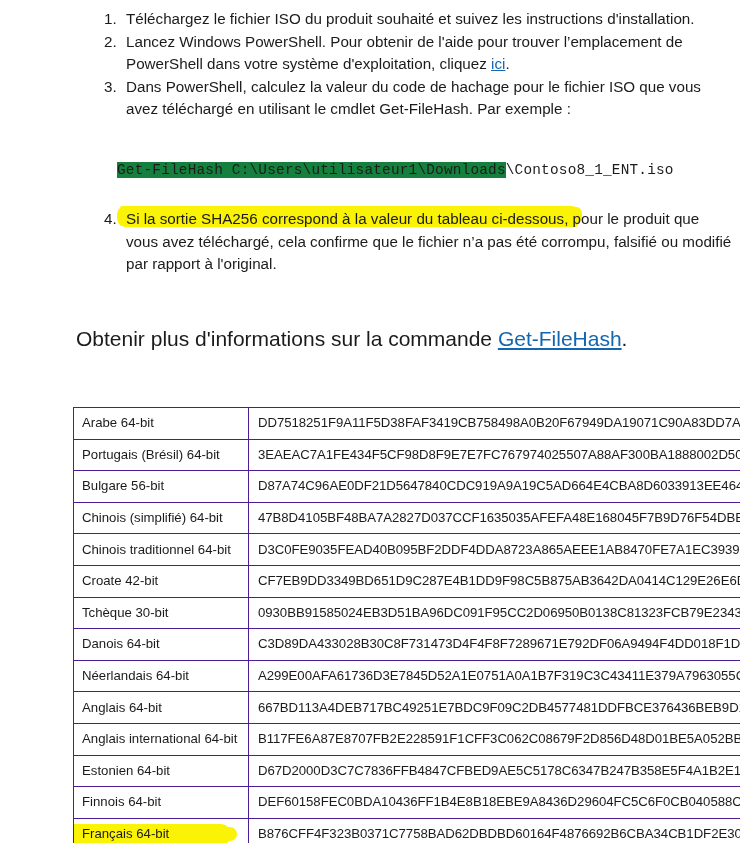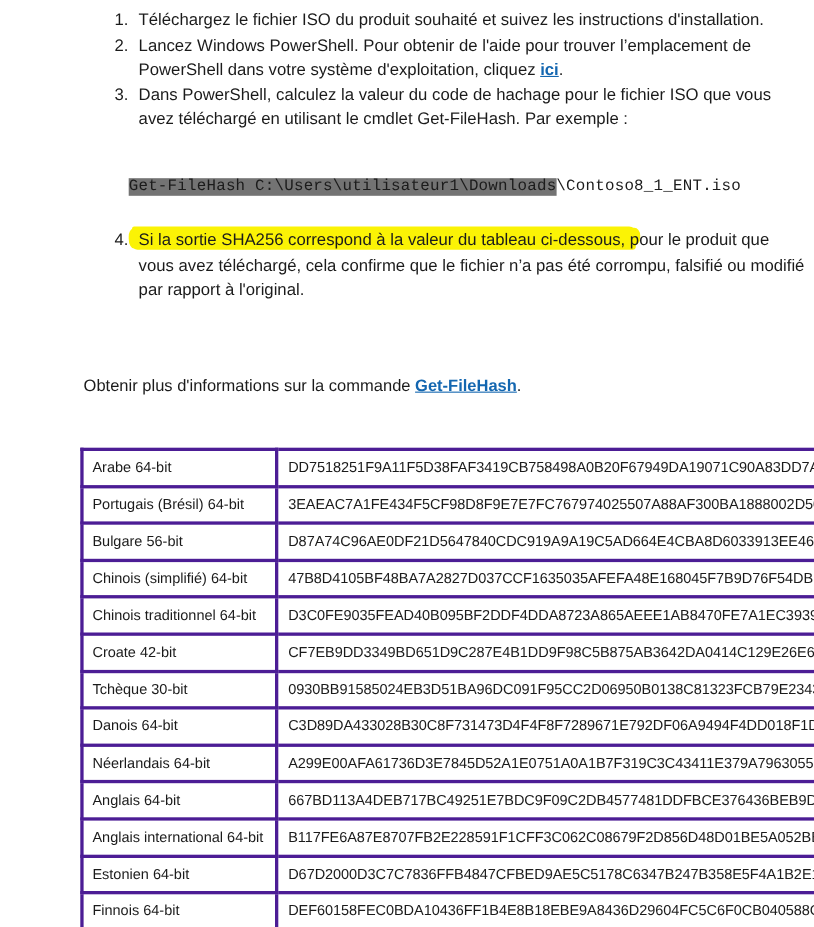--- a/index.html
+++ b/index.html
@@ -40,37 +40,37 @@
     font-size: 15.2px;
     line-height: 22.5px;
   }
   .li-body {
     flex: 1 1 auto;
     font-size: 15.2px;
     line-height: 22.5px;
   }
   .lnk {
     color: #1366b0;
-    font-weight: bold;
+    font-weight: normal;
   }
 
   
   .codeblock {
     position: absolute;
     left: 117px;
     top: 160px;
     font-family: "Liberation Mono", "DejaVu Sans Mono", monospace;
     font-size: 14.4px;
     letter-spacing: 0.2px;
     line-height: 20px;
     white-space: nowrap;
     color: #1b1b1b;
   }
   .hl {
-    background: #737373;
+    background: #15803d;
   }
 
   
   .marker4 {
     position: absolute;
     left: 120px;
     top: 206px;
     width: 458px;
     height: 21px;
     background: #fbf305;
@@ -102,37 +102,36 @@
     left: 104px;
     top: 208px;
     width: 630px;
   }
 
   
   .moreinfo {
     position: absolute;
     left: 76px;
     top: 328px;
-    font-size: 15px;
+    font-size: 21px;
     line-height: 22px;
     color: #1b1b1b;
-    margin-top: 12px;
   }
 
   
   .hashtable {
     position: absolute;
     left: 73px;
     top: 407px;
     width: 648px;
     border-collapse: collapse;
     table-layout: fixed;
   }
   .hashtable td {
-    border: 3px solid #4c1d95;
+    border: 1px solid #4c1d95;
     height: 30.6px;
     padding: 0 0 0 8px;
     font-size: 13.2px;
     line-height: 16px;
     color: #1b1b1b;
     vertical-align: middle;
     overflow: hidden;
     white-space: nowrap;
   }
   .col-lang { width: 166px; }

